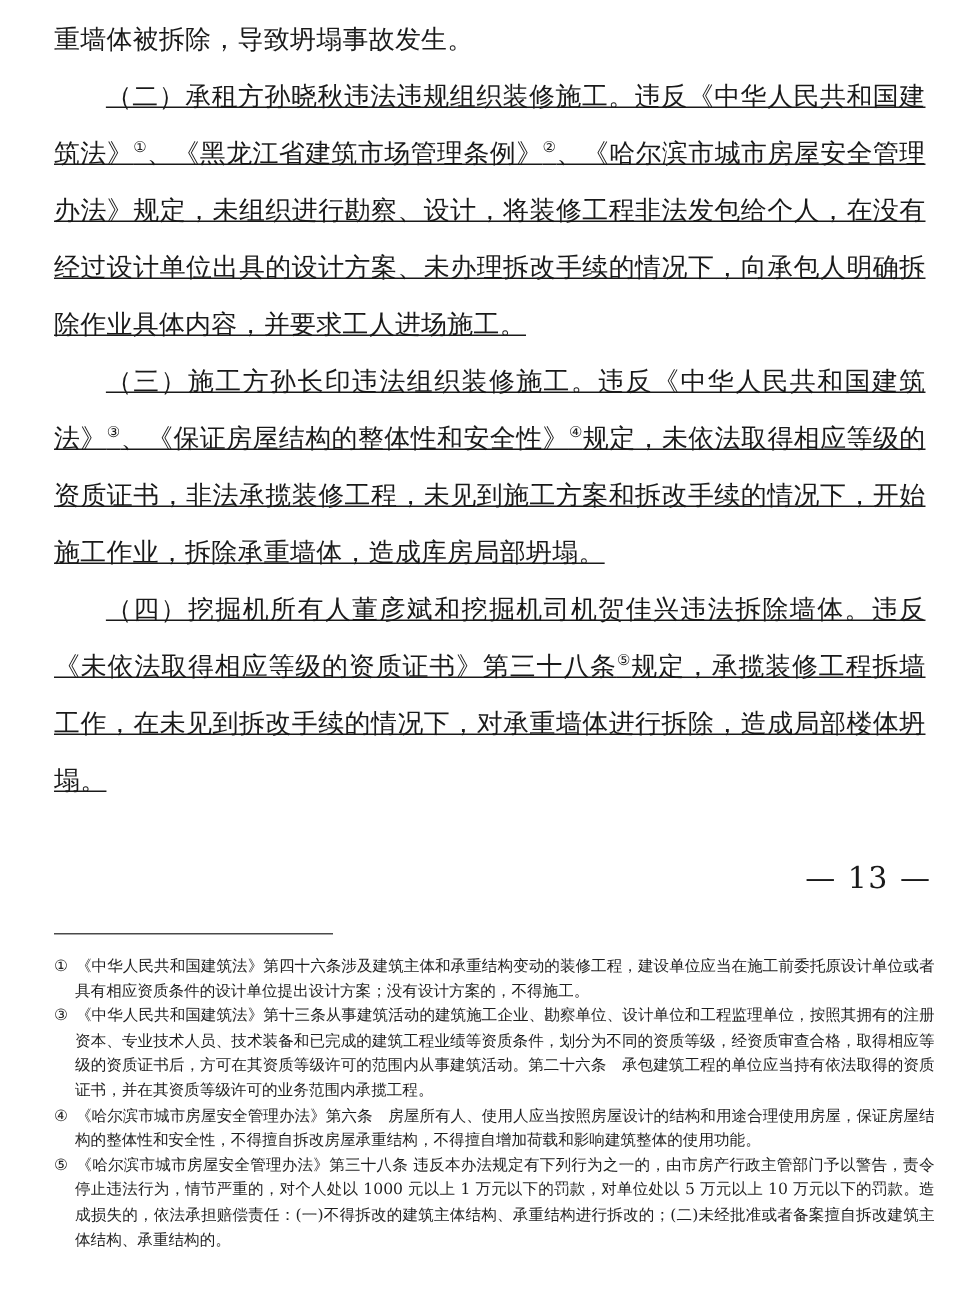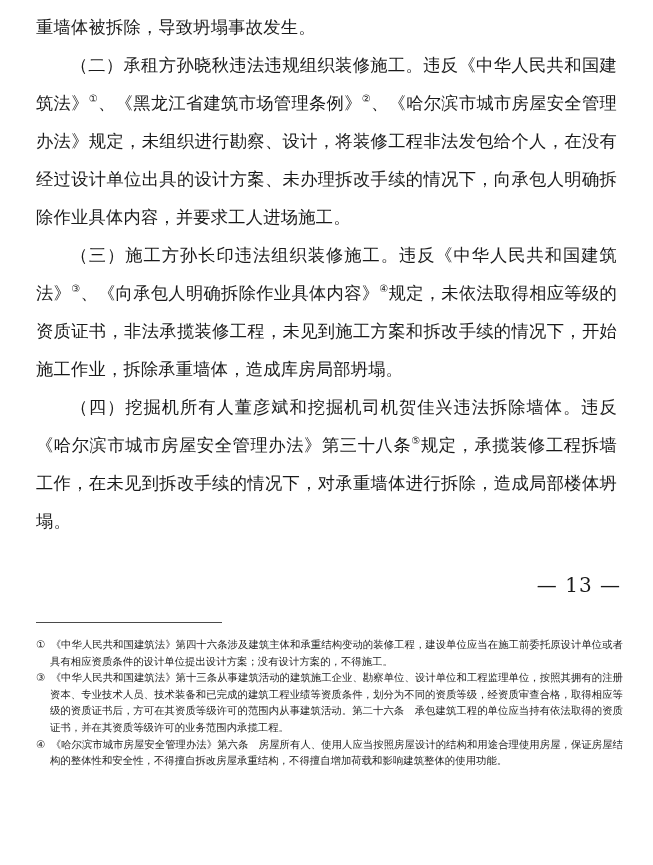--- a/index.html
+++ b/index.html
@@ -27,20 +27,21 @@
     line-height: 38px;
     text-align: justify;
     text-justify: inter-ideograph;
     letter-spacing: 0.2px;
   }
   .para {
     margin: 0;
   }
   .para.indent {
     text-indent: 2em;
+    text-decoration: underline;
   }
   .sup {
     font-size: 10px;
     vertical-align: super;
     line-height: 0;
   }
   .footnote-rule {
     position: absolute;
     left: 36px;
     top: 622px;
@@ -77,27 +78,28 @@
   }
 </style>
 </head>
 <body>
 
 <div class="page">
 
   <div class="body-text">
     <p class="para"><span>重墙体被拆除，导致坍塌事故发生。</span></p>
     <p class="para indent"><span>（二）承租方孙晓秋违法违规组织装修施工。违反《中华人民共和国建筑法》</span><span class="sup">①</span><span>、《黑龙江省建筑市场管理条例》</span><span class="sup">②</span><span>、《哈尔滨市城市房屋安全管理办法》规定，未组织进行勘察、设计，将装修工程非法发包给个人，在没有经过设计单位出具的设计方案、未办理拆改手续的情况下，向承包人明确拆除作业具体内容，并要求工人进场施工。</span></p>
-    <p class="para indent"><span>（三）施工方孙长印违法组织装修施工。违反《中华人民共和国建筑法》</span><span class="sup">③</span><span>、《向承包人明确拆除作业具体内容》</span><span class="sup">④</span><span>规定，未依法取得相应等级的资质证书，非法承揽装修工程，未见到施工方案和拆改手续的情况下，开始施工作业，拆除承重墙体，造成库房局部坍塌。</span></p>
-    <p class="para indent"><span>（四）挖掘机所有人董彦斌和挖掘机司机贺佳兴违法拆除墙体。违反《哈尔滨市城市房屋安全管理办法》第三十八条</span><span class="sup">⑤</span><span>规定，承揽装修工程拆墙工作，在未见到拆改手续的情况下，对承重墙体进行拆除，造成局部楼体坍塌。</span></p>
+    <p class="para indent"><span>（三）施工方孙长印违法组织装修施工。违反《中华人民共和国建筑法》</span><span class="sup">③</span><span>、《保证房屋结构的整体性和安全性》</span><span class="sup">④</span><span>规定，未依法取得相应等级的资质证书，非法承揽装修工程，未见到施工方案和拆改手续的情况下，开始施工作业，拆除承重墙体，造成库房局部坍塌。</span></p>
+    <p class="para indent"><span>（四）挖掘机所有人董彦斌和挖掘机司机贺佳兴违法拆除墙体。违反《未依法取得相应等级的资质证书》第三十八条</span><span class="sup">⑤</span><span>规定，承揽装修工程拆墙工作，在未见到拆改手续的情况下，对承重墙体进行拆除，造成局部楼体坍塌。</span></p>
   </div>
 
   <div class="footnote-rule"></div>
 
   <div class="footnotes">
     <p class="fn"><span class="marker">①</span><span> 《中华人民共和国建筑法》第四十六条涉及建筑主体和承重结构变动的装修工程，建设单位应当在施工前委托原设计单位或者具有相应资质条件的设计单位提出设计方案；没有设计方案的，不得施工。</span></p>
     <p class="fn"><span class="marker">③</span><span> 《中华人民共和国建筑法》第十三条从事建筑活动的建筑施工企业、勘察单位、设计单位和工程监理单位，按照其拥有的注册资本、专业技术人员、技术装备和已完成的建筑工程业绩等资质条件，划分为不同的资质等级，经资质审查合格，取得相应等级的资质证书后，方可在其资质等级许可的范围内从事建筑活动。第二十六条　承包建筑工程的单位应当持有依法取得的资质证书，并在其资质等级许可的业务范围内承揽工程。</span></p>
     <p class="fn"><span class="marker">④</span><span> 《哈尔滨市城市房屋安全管理办法》第六条　房屋所有人、使用人应当按照房屋设计的结构和用途合理使用房屋，保证房屋结构的整体性和安全性，不得擅自拆改房屋承重结构，不得擅自增加荷载和影响建筑整体的使用功能。</span></p>
+    <p class="fn"><span class="marker">⑤</span><span> 《哈尔滨市城市房屋安全管理办法》第三十八条 违反本办法规定有下列行为之一的，由市房产行政主管部门予以警告，责令停止违法行为，情节严重的，对个人处以 1000 元以上 1 万元以下的罚款，对单位处以 5 万元以上 10 万元以下的罚款。造成损失的，依法承担赔偿责任：(一)不得拆改的建筑主体结构、承重结构进行拆改的；(二)未经批准或者备案擅自拆改建筑主体结构、承重结构的。</span></p>
   </div>
 
   <div class="page-number">— 13 —</div>
 
 </div>
 
 </body></html>

